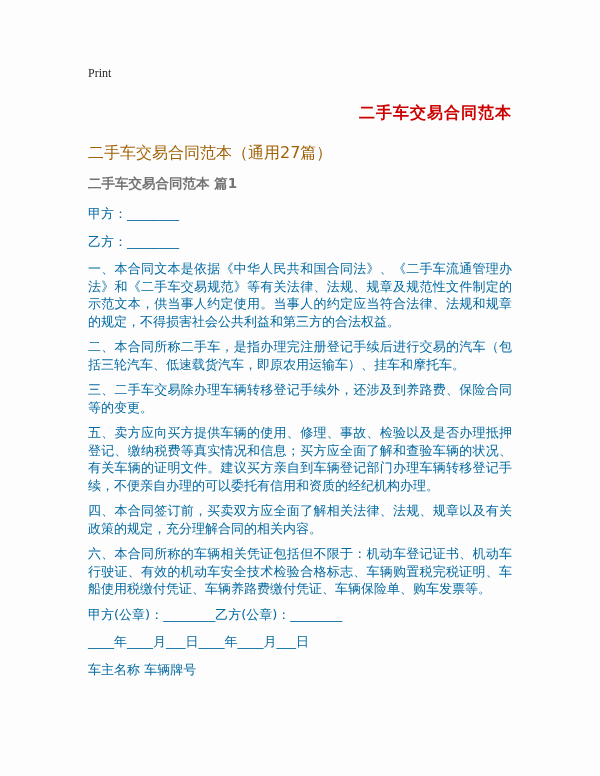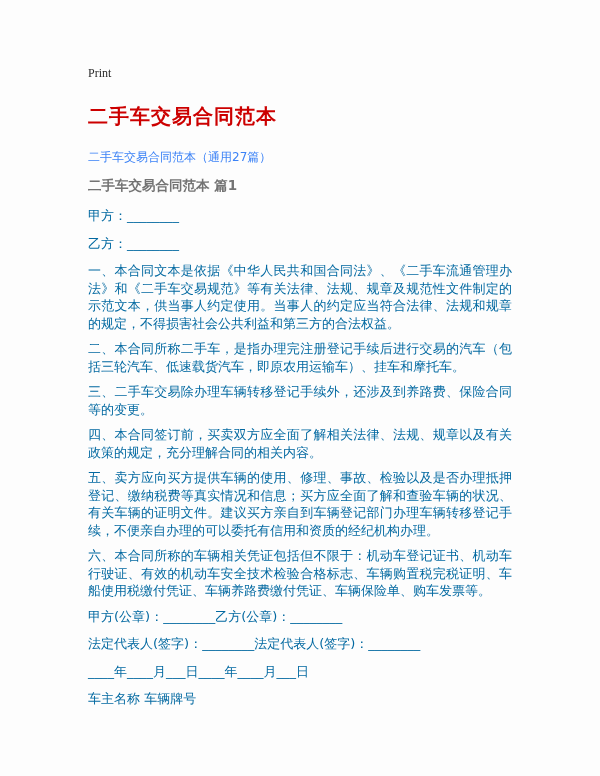--- a/index.html
+++ b/index.html
@@ -23,30 +23,30 @@
   }
   .print-link {
     font-family: "Liberation Serif", serif;
     font-size: 12px;
     color: #2a2a2a;
     margin: 0 0 22px 0;
     cursor: pointer;
     display: inline-block;
   }
   .doc-title {
-    font-size: 20px;
+    font-size: 16px;
     font-weight: bold;
-    text-align: left;
+    text-align: right;
     margin: 0 0 19px 0;
     letter-spacing: 1px;
   }
   .subtitle {
-    font-size: 12px;
+    font-size: 16px;
     margin: 0 0 11px 0;
-    color: #3b82f6;
+    color: #a16207;
   }
   .section-heading {
     font-size: 13.5px;
     font-weight: bold;
     color: #737373;
     margin: 0 0 12px 0;
   }
   .line,
   .clause {
     font-size: 13px;
@@ -79,28 +79,27 @@
   <p class="line blank-line">甲方：________</p>
 
   <p class="line blank-line">乙方：________</p>
 
   <p class="clause">一、本合同文本是依据《中华人民共和国合同法》、《二手车流通管理办法》和《二手车交易规范》等有关法律、法规、规章及规范性文件制定的示范文本，供当事人约定使用。当事人的约定应当符合法律、法规和规章的规定，不得损害社会公共利益和第三方的合法权益。</p>
 
   <p class="clause">二、本合同所称二手车，是指办理完注册登记手续后进行交易的汽车（包括三轮汽车、低速载货汽车，即原农用运输车）、挂车和摩托车。</p>
 
   <p class="clause">三、二手车交易除办理车辆转移登记手续外，还涉及到养路费、保险合同等的变更。</p>
 
+  <p class="clause">五、卖方应向买方提供车辆的使用、修理、事故、检验以及是否办理抵押登记、缴纳税费等真实情况和信息；买方应全面了解和查验车辆的状况、有关车辆的证明文件。建议买方亲自到车辆登记部门办理车辆转移登记手续，不便亲自办理的可以委托有信用和资质的经纪机构办理。</p>
+
   <p class="clause">四、本合同签订前，买卖双方应全面了解相关法律、法规、规章以及有关政策的规定，充分理解合同的相关内容。</p>
-
-  <p class="clause">五、卖方应向买方提供车辆的使用、修理、事故、检验以及是否办理抵押登记、缴纳税费等真实情况和信息；买方应全面了解和查验车辆的状况、有关车辆的证明文件。建议买方亲自到车辆登记部门办理车辆转移登记手续，不便亲自办理的可以委托有信用和资质的经纪机构办理。</p>
 
   <p class="clause">六、本合同所称的车辆相关凭证包括但不限于：机动车登记证书、机动车行驶证、有效的机动车安全技术检验合格标志、车辆购置税完税证明、车船使用税缴付凭证、车辆养路费缴付凭证、车辆保险单、购车发票等。</p>
 
   <p class="line blank-line">甲方(公章)：________乙方(公章)：________</p>
 
-  <p class="line blank-line">法定代表人(签字)：________法定代表人(签字)：________</p>
 
   <p class="line blank-line">____年____月___日____年____月___日</p>
 
 
   <p class="line">车主名称 车辆牌号</p>
 
 </div>
 
 </body></html>

